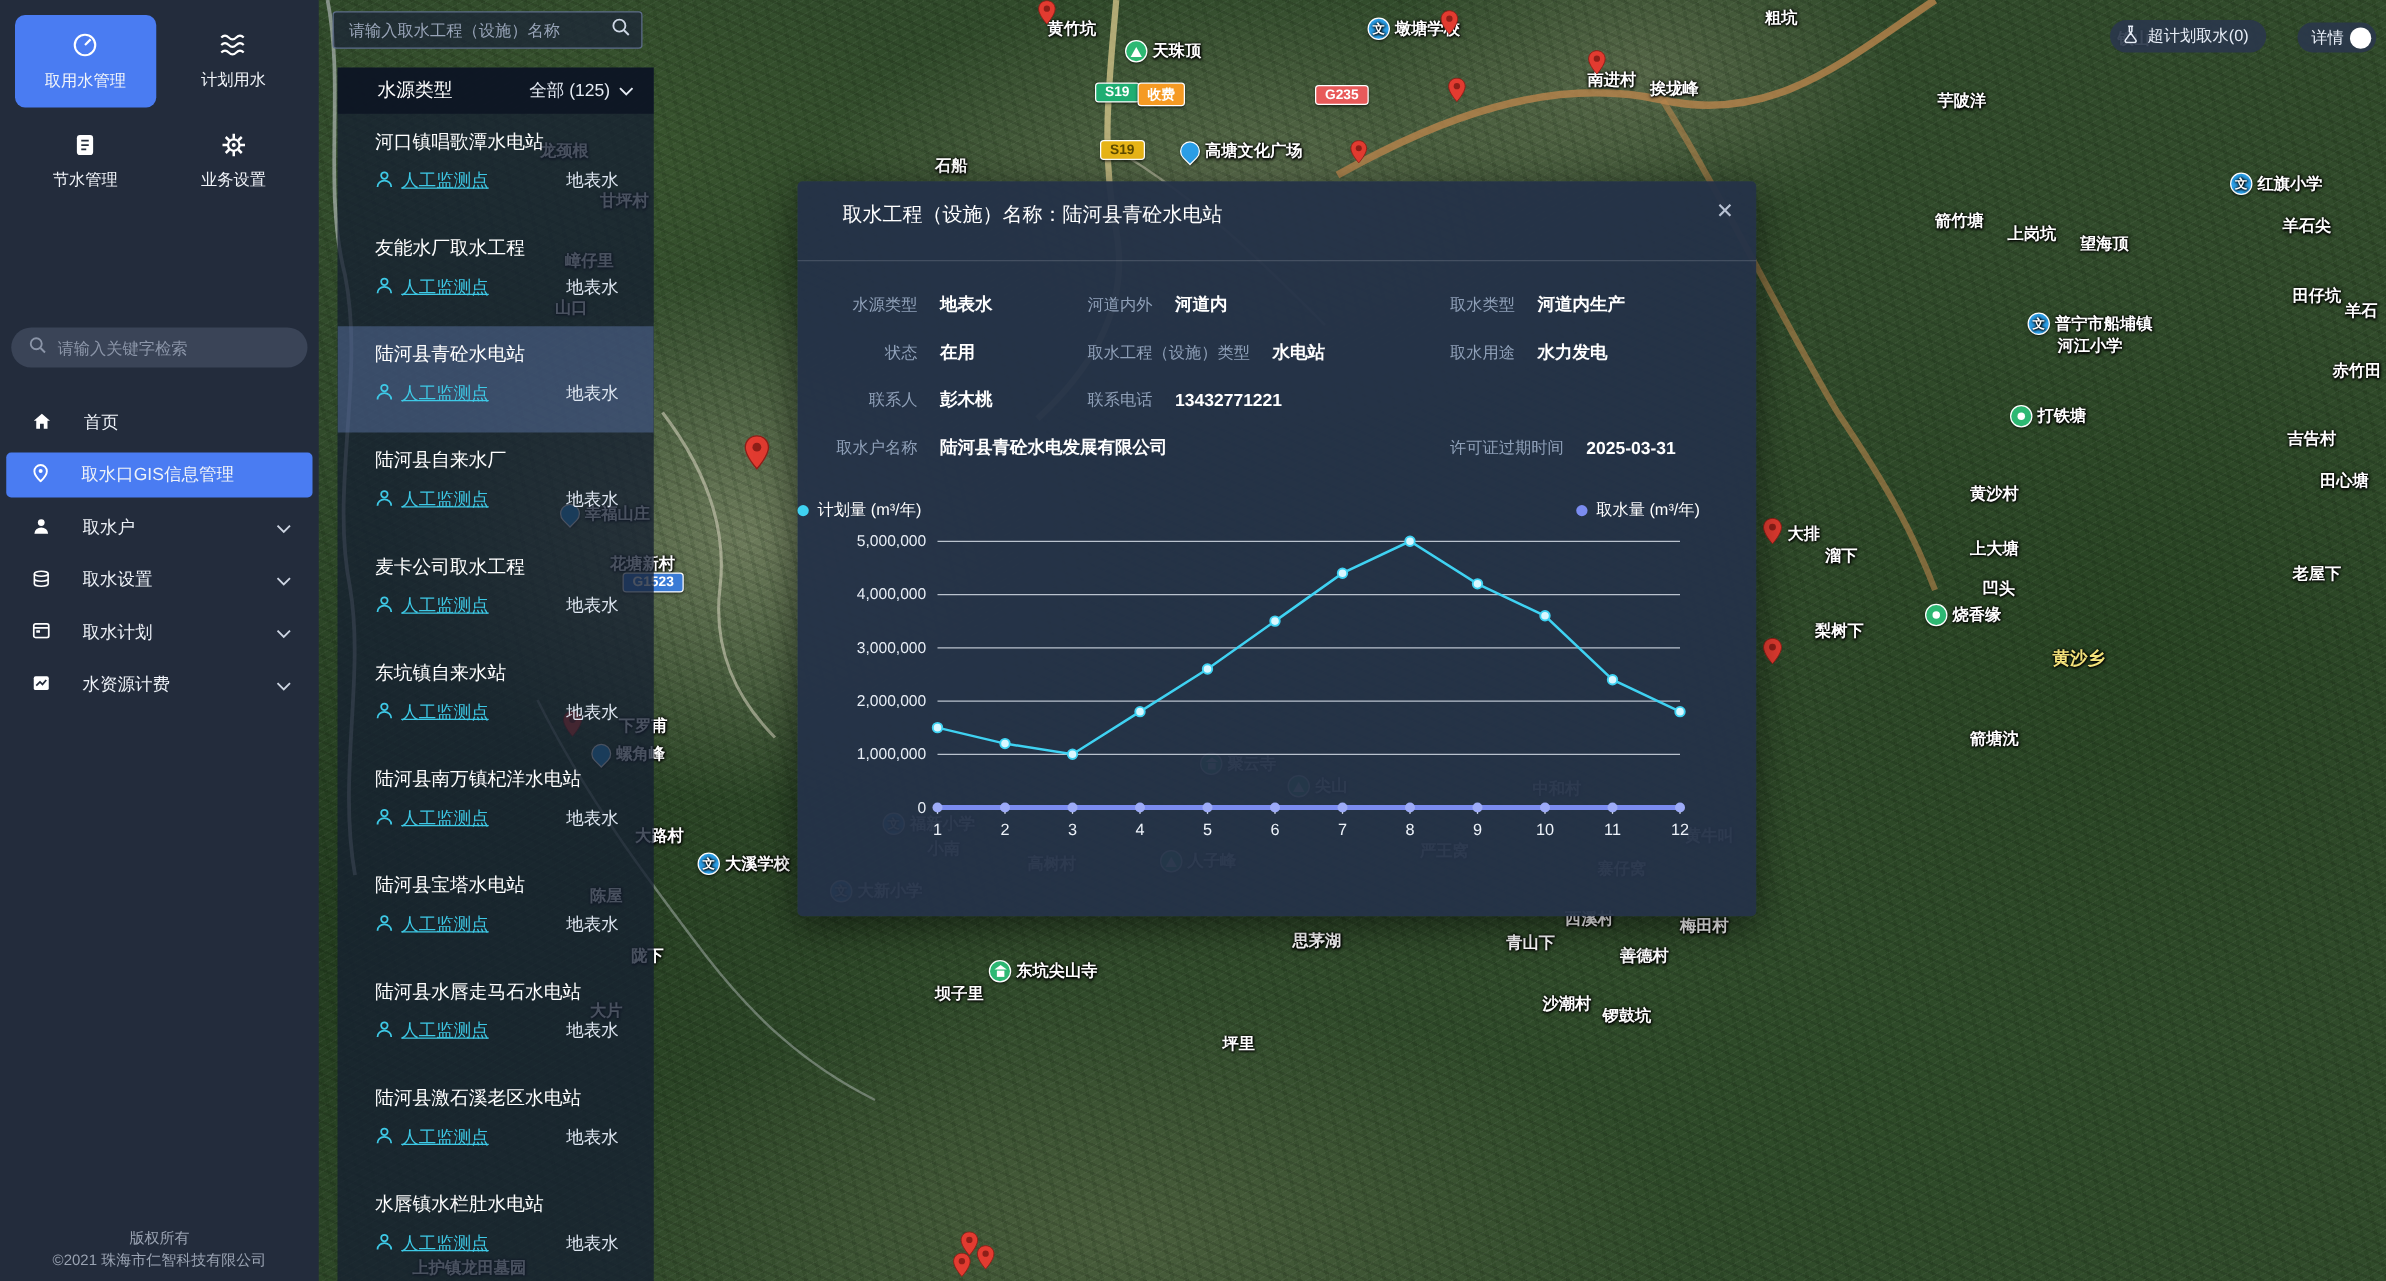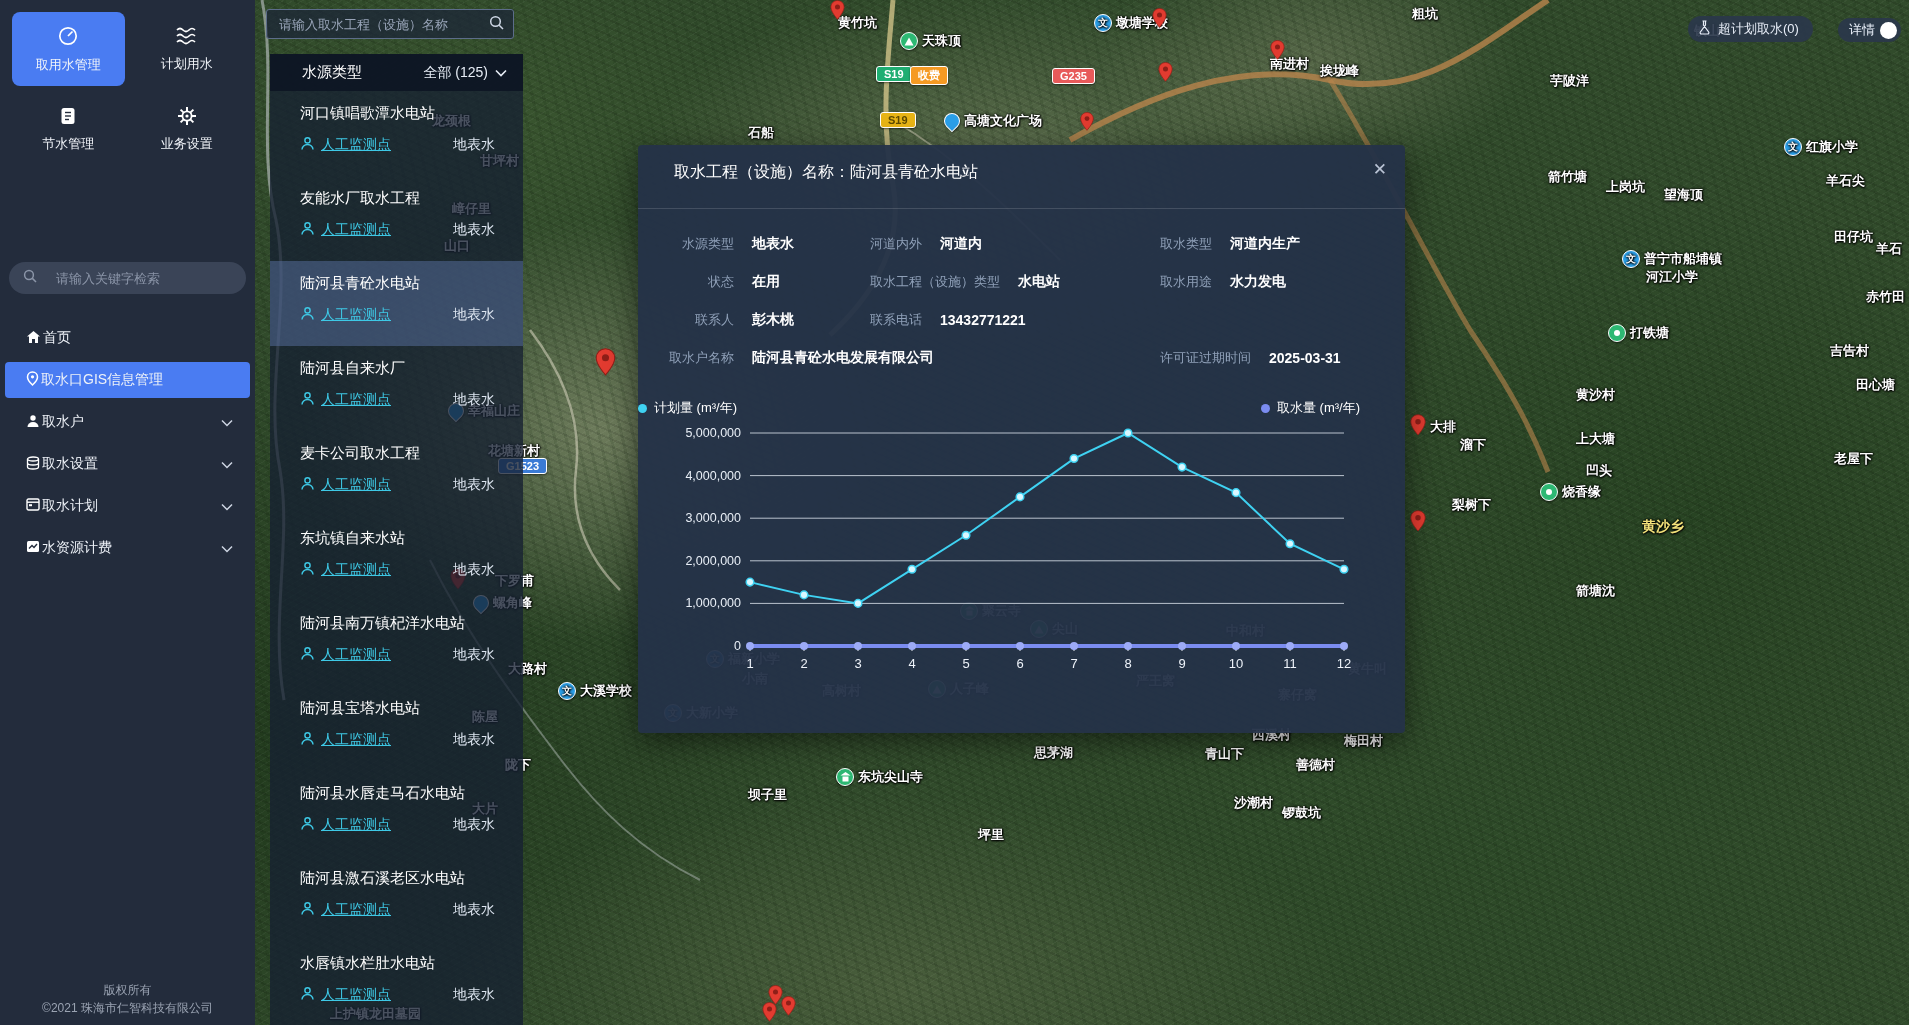--- a/index.html
+++ b/index.html
@@ -41,27 +41,27 @@
   .pin { position:absolute; }
 
   
   #sidebar { position:absolute; left:0; top:0; width:255px; height:1025px; background:#232c3c; z-index:30; }
   #tiles { display:grid; grid-template-columns:1fr 1fr; gap:6px; padding:12px; }
   .tile { height:74px; display:flex; flex-direction:column; align-items:center; justify-content:center;
     gap:9px; color:#f2f5fa; font-size:13px; border-radius:8px; cursor:pointer; }
   .tile.active { background:#4a7cf2; }
   .tile svg { display:block; }
   #side-search { margin:84px 9px 0; height:32px; background:#3a4457; border-radius:16px;
-    display:flex; align-items:center; gap:19px; padding:12px 14px; }
+    display:flex; align-items:center; gap:9px; padding:12px 14px; }
   #side-search input { flex:1; background:transparent; border:0; outline:0; color:#cfd6e4;
     font-size:13px; font-family:inherit; }
   #side-search input::placeholder { color:#8b95a8; }
   #menu { margin-top:26px; }
   .menu-item { position:relative; height:36px; margin:0 5px 6px; display:flex; align-items:center;
-    gap:2px; padding-left:21px; color:#eef2f8; font-size:14px; border-radius:4px; cursor:pointer; }
+    gap:26px; padding-left:21px; color:#eef2f8; font-size:14px; border-radius:4px; cursor:pointer; }
   .menu-item.active { background:#4a7cf2; }
   .menu-item .chev { position:absolute; right:17px; }
   #side-footer { position:absolute; bottom:8px; width:100%; text-align:center; color:#9aa3b2;
     font-size:12px; line-height:18px; }
 
   
   #float-search { position:absolute; left:266px; top:9px; width:248px; height:30px; z-index:20;
     background:rgba(28,38,56,.75); border:1px solid #5d6d8a; border-radius:3px; display:flex;
     align-items:center; padding:0 9px 0 12px; }
   #float-search input { flex:1; background:transparent; border:0; outline:0; color:#d5dcea;
@@ -285,21 +285,21 @@
         </div>
         <div class="map-label" style="left: 1282px; top: 804px;">
           <span>锣鼓坑</span>
         </div>
         <div class="map-label" style="left: 978px; top: 826px;">
           <span>坪里</span>
         </div>
         <div class="map-label" style="left: 748px; top: 786px;">
           <span>坝子里</span>
         </div>
-        <div class="map-label" style="left: 836px; top: 768px;">
+        <div class="map-label" style="left: 791px; top: 768px;">
           <span class="poi-ic temple">
             <svg width="11" height="10" viewBox="0 0 11 10">
               <polygon points="5.5,0 10.5,3.5 0.5,3.5" fill="#fff"></polygon>
               <rect x="2.5" y="4.5" width="6" height="5" fill="#fff"></rect>
             </svg>
           </span>
           <span>东坑尖山寺</span>
         </div>
         <div class="map-label" style="left: 472px; top: 800px;">
           <span>大片</span>

